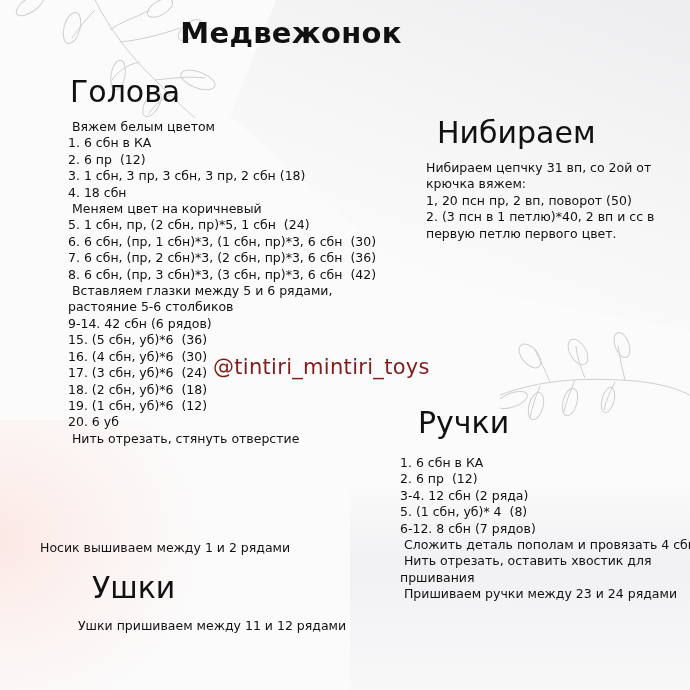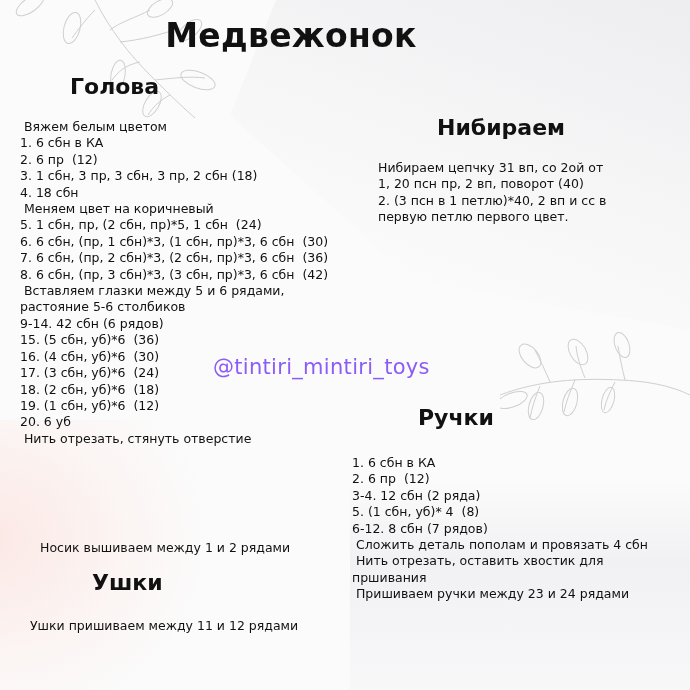--- a/index.html
+++ b/index.html
@@ -21,33 +21,33 @@
       pointer-events: none;
     }
     .bg-grey2 {
       position: absolute; left: 350px; top: 480px; width: 340px; height: 210px;
       background: linear-gradient(180deg, rgba(245,245,247,0) 0%, rgba(240,240,243,0.9) 40%, rgba(246,246,248,0.6) 100%);
       pointer-events: none;
     }
     svg.branch { position: absolute; pointer-events: none; }
     .title {
       position: absolute; left: 0; width: 582px; top: 16px; text-align: center;
-      font-size: 33px; font-weight: bold; letter-spacing: 0.3px;
+      font-size: 29px; font-weight: bold; letter-spacing: 0.3px;
     }
     .h2 {
-      position: absolute; font-size: 22px; font-weight: bold;
+      position: absolute; font-size: 30px; font-weight: normal;
     }
     .block {
       position: absolute; font-size: 12.5px; line-height: 16.4px;
       white-space: pre;
     }
-    .line { display: block; }
+    .line { display: block; margin-left: 48px; }
     .watermark {
       position: absolute; left: 213px; top: 355px;
-      font-size: 21px; color: #8b5cf6; letter-spacing: 0.3px;
+      font-size: 21px; color: #7f1d1d; letter-spacing: 0.3px;
     }
   </style>
 </head>
 <body>
 
 <div class="bg-grey"></div>
 <div class="bg-grey2"></div>
 <div class="bg-blush"></div>
 
 <svg class="branch" style="left:0;top:0" width="230" height="130" viewBox="0 0 230 130" fill="none" stroke="#cfcfcf" stroke-width="1">
@@ -87,18 +87,18 @@
 <div class="title">Медвежонок</div>
 
 <div class="h2" style="left:70px;top:74px">Голова</div>
 <div class="block" id="head-block" style="left:20px;top:119px"><span class="line"> Вяжем белым цветом</span><span class="line">1. 6 сбн в КА</span><span class="line">2. 6 пр  (12)</span><span class="line">3. 1 сбн, 3 пр, 3 сбн, 3 пр, 2 сбн (18)</span><span class="line">4. 18 сбн</span><span class="line"> Меняем цвет на коричневый</span><span class="line">5. 1 сбн, пр, (2 сбн, пр)*5, 1 сбн  (24)</span><span class="line">6. 6 сбн, (пр, 1 сбн)*3, (1 сбн, пр)*3, 6 сбн  (30)</span><span class="line">7. 6 сбн, (пр, 2 сбн)*3, (2 сбн, пр)*3, 6 сбн  (36)</span><span class="line">8. 6 сбн, (пр, 3 сбн)*3, (3 сбн, пр)*3, 6 сбн  (42)</span><span class="line"> Вставляем глазки между 5 и 6 рядами,</span><span class="line">растояние 5-6 столбиков</span><span class="line">9-14. 42 сбн (6 рядов)</span><span class="line">15. (5 сбн, уб)*6  (36)</span><span class="line">16. (4 сбн, уб)*6  (30)</span><span class="line">17. (3 сбн, уб)*6  (24)</span><span class="line">18. (2 сбн, уб)*6  (18)</span><span class="line">19. (1 сбн, уб)*6  (12)</span><span class="line">20. 6 уб</span><span class="line"> Нить отрезать, стянуть отверстие</span></div>
 <div class="block" style="left:40px;top:540px">Носик вышиваем между 1 и 2 рядами</div>
 
 <div class="h2" style="left:92px;top:570px">Ушки</div>
 <div class="block" style="left:26px;top:618px"><span class="line"> Ушки пришиваем между 11 и 12 рядами</span></div>
 
 <div class="h2" style="left:437px;top:115px">Нибираем</div>
-<div class="block" style="left:378px;top:160px"><span class="line">Нибираем цепчку 31 вп, со 2ой от</span><span class="line">1, 20 псн пр, 2 вп, поворот (40)</span><span class="line">2. (3 псн в 1 петлю)*40, 2 вп и сс в</span><span class="line">первую петлю первого цвет.</span></div>
+<div class="block" style="left:378px;top:160px"><span class="line">Нибираем цепчку 31 вп, со 2ой от</span><span class="line">крючка вяжем:</span><span class="line">1, 20 псн пр, 2 вп, поворот (50)</span><span class="line">2. (3 псн в 1 петлю)*40, 2 вп и сс в</span><span class="line">первую петлю первого цвет.</span></div>
 
 <div class="watermark">@tintiri_mintiri_toys</div>
 
 <div class="h2" style="left:418px;top:405px">Ручки</div>
 <div class="block" style="left:352px;top:455px"><span class="line">1. 6 сбн в КА</span><span class="line">2. 6 пр  (12)</span><span class="line">3-4. 12 сбн (2 ряда)</span><span class="line">5. (1 сбн, уб)* 4  (8)</span><span class="line">6-12. 8 сбн (7 рядов)</span><span class="line"> Сложить деталь пополам и провязать 4 сбн</span><span class="line"> Нить отрезать, оставить хвостик для</span><span class="line">пршивания</span><span class="line"> Пришиваем ручки между 23 и 24 рядами</span></div>
 
 </body></html>

